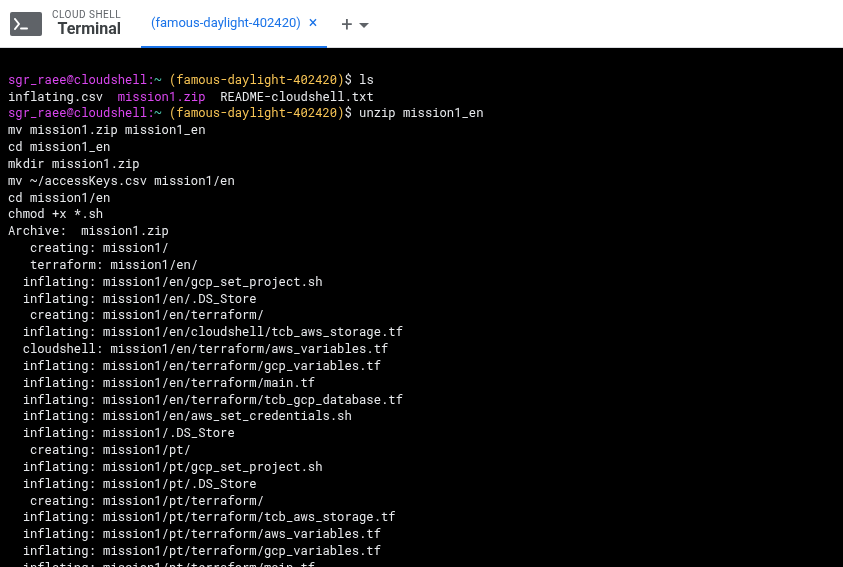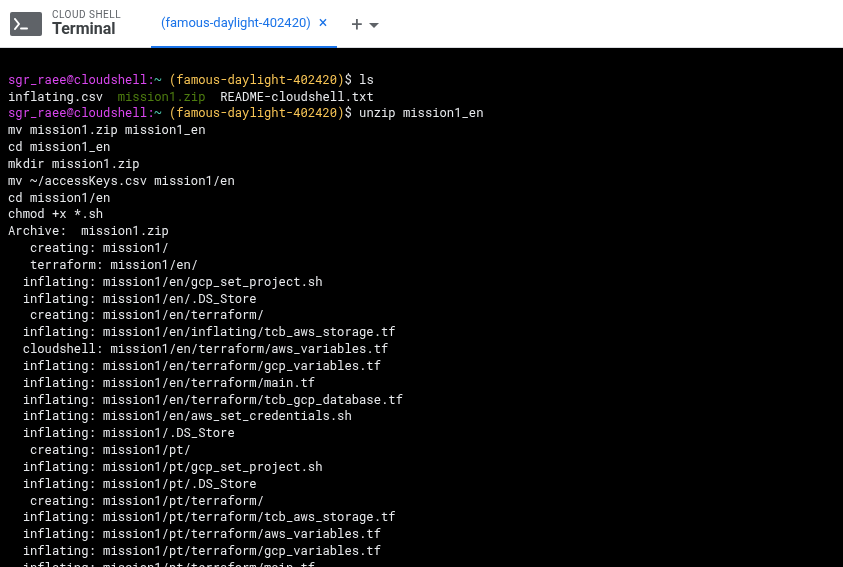--- a/index.html
+++ b/index.html
@@ -27,21 +27,22 @@
     justify-content: flex-start;
     padding-left: 4px;
     border-radius: 2px;
   }
   .shell-icon svg { display: block; }
   .title-block {
     display: flex;
     flex-direction: column;
     justify-content: center;
     line-height: 1.1;
-    margin-right: 30px;
+    margin-right: 20px;
+    align-items: flex-end;
   }
   .title-eyebrow {
     font-size: 10px;
     letter-spacing: 0.5px;
     color: #5f6368;
   }
   .title-main {
     font-size: 16px;
     color: #3c4043;
     font-weight: bold;
@@ -81,21 +82,21 @@
     font-size: 12.2px;
     line-height: 1.38;
     padding: 6px 8px 8px 8px;
     height: calc(567px - 48px);
     overflow: hidden;
     white-space: pre;
   }
   .c-white  { color: #e8eaed; }
   .c-yellow { color: #f8c555; }
   .c-green  { color: #d946ef; }
-  .c-red    { color: #4d7c0f; }
+  .c-red    { color: #d946ef; }
   .c-cyan   { color: #4ec9b0; }
 </style>
 </head>
 <body>
 
 <div class="header">
   <div class="shell-icon">
     <svg width="16" height="12" viewBox="0 0 16 12">
       <path d="M1 1 L5 6 L1 11" stroke="#fff" stroke-width="2" fill="none" stroke-linecap="round" stroke-linejoin="round"></path>
       <line x1="7" y1="10.5" x2="13" y2="10.5" stroke="#fff" stroke-width="2" stroke-linecap="round"></line>
@@ -126,21 +127,21 @@
 <span class="c-white">mkdir mission1.zip</span>
 <span class="c-white">mv ~/accessKeys.csv mission1/en</span>
 <span class="c-white">cd mission1/en</span>
 <span class="c-white">chmod +x *.sh</span>
 <span class="c-white">Archive:  mission1.zip</span>
 <span class="c-white">   creating: mission1/</span>
 <span class="c-white">   terraform: mission1/en/</span>
 <span class="c-white">  inflating: mission1/en/gcp_set_project.sh</span>
 <span class="c-white">  inflating: mission1/en/.DS_Store</span>
 <span class="c-white">   creating: mission1/en/terraform/</span>
-<span class="c-white">  inflating: mission1/en/inflating/tcb_aws_storage.tf</span>
+<span class="c-white">  inflating: mission1/en/cloudshell/tcb_aws_storage.tf</span>
 <span class="c-white">  cloudshell: mission1/en/terraform/aws_variables.tf</span>
 <span class="c-white">  inflating: mission1/en/terraform/gcp_variables.tf</span>
 <span class="c-white">  inflating: mission1/en/terraform/main.tf</span>
 <span class="c-white">  inflating: mission1/en/terraform/tcb_gcp_database.tf</span>
 <span class="c-white">  inflating: mission1/en/aws_set_credentials.sh</span>
 <span class="c-white">  inflating: mission1/.DS_Store</span>
 <span class="c-white">   creating: mission1/pt/</span>
 <span class="c-white">  inflating: mission1/pt/gcp_set_project.sh</span>
 <span class="c-white">  inflating: mission1/pt/.DS_Store</span>
 <span class="c-white">   creating: mission1/pt/terraform/</span>

